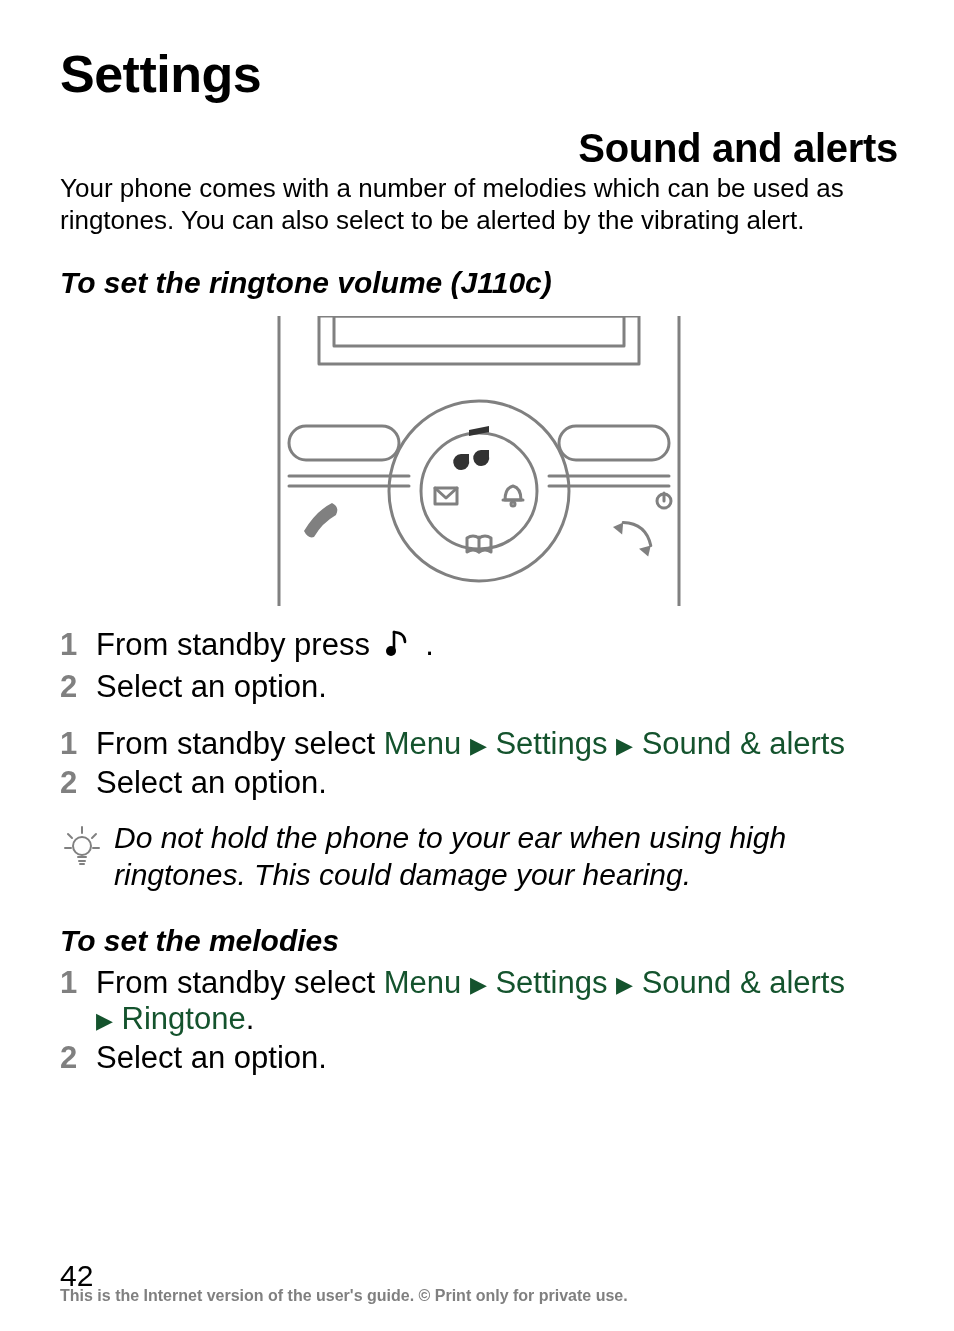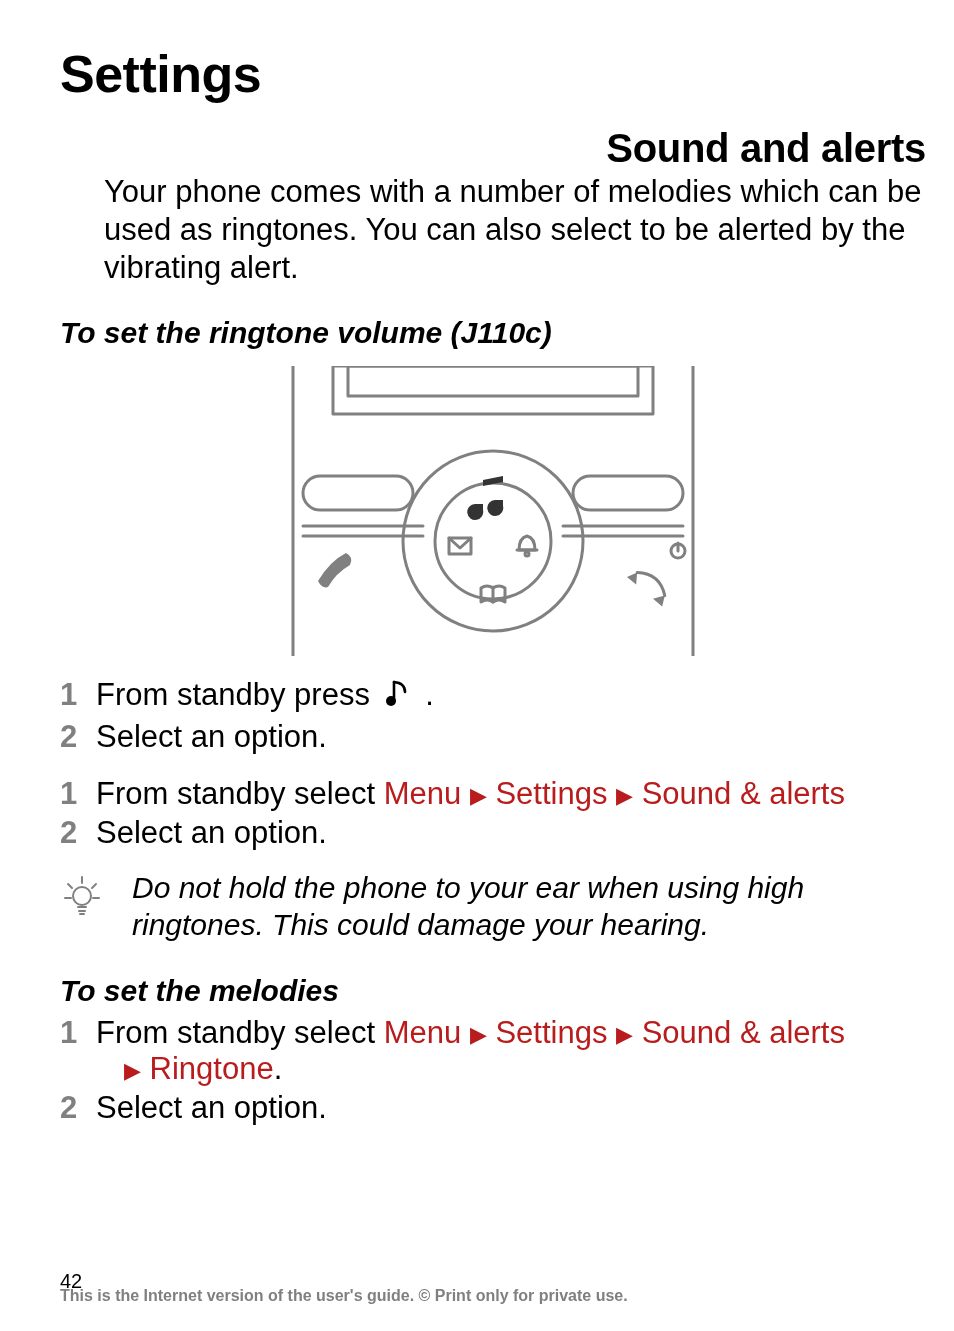--- a/index.html
+++ b/index.html
@@ -1,34 +1,34 @@
 <!DOCTYPE html>
 <html><head>
 <meta charset="utf-8">
 <style>
   * { box-sizing: border-box; margin: 0; padding: 0; }
   html, body { width: 954px; height: 1331px; background: #fff; font-family: Arial, Helvetica, sans-serif; color: #000; }
-  .page { padding: 44px 28px 0 60px; position: relative; height: 100%; border-radius: 12px; }
+  .page { padding: 44px 56px 0 60px; position: relative; height: 100%; border-radius: 12px; }
   .h1 { font-size: 52px; font-weight: 700; margin-bottom: 22px; letter-spacing: -0.5px; }
   .h2 { font-size: 40px; font-weight: 700; margin-bottom: 2px; letter-spacing: -0.3px; text-align: right; }
-  .p  { font-size: 31px; line-height: 1.22; margin-bottom: 20px; margin-left: 44px; }
+  .p  { font-size: 26px; line-height: 1.22; margin-bottom: 20px; }
   .h3 { font-size: 30px; font-weight: 700; font-style: italic; margin-bottom: 6px; margin-top: 30px; }
   .ol { list-style: none; margin-bottom: 18px; }
   .ol li { font-size: 31px; line-height: 1.25; display: flex; }
   .ol .num { color: #808080; font-weight: 700; width: 36px; flex: 0 0 36px; }
   .ol .body { flex: 1; }
-  .gray { color: #b91c1c; text-align: right; }
+  .gray { color: #14532d; text-align: right; }
   .tri { font-size: 22px; vertical-align: 1px; }
-  .note-row { display: flex; align-items: flex-start; gap: 26px; margin: 8px 0 22px 2px; }
+  .note-row { display: flex; align-items: flex-start; gap: 8px; margin: 8px 0 22px 2px; }
   .note-text { font-size: 30px; font-style: italic; line-height: 1.22; }
   .note-icon-wrap { flex: 0 0 44px; padding-top: 4px; }
   .figure { display: flex; justify-content: center; margin: 16px 0 20px 0; }
   .inline-icon { display: inline-block; vertical-align: -3px; margin: 0 6px; }
   .footer { position: absolute; left: 60px; right: 60px; bottom: 26px; }
-  .page-num { font-size: 20px; font-weight: 400; }
+  .page-num { font-size: 30px; font-weight: 400; }
   .footer-line { font-size: 16px; color: #808080; font-weight: 700; margin-top: -6px; }
 </style>
 </head>
 <body>
 
 <div class="page">
 
   <h1 class="h1">Settings</h1>
 
   <h2 class="h2">Sound and alerts</h2>
@@ -154,21 +154,21 @@
     <li>
       <span class="num">1</span>
       <span class="body">
         <span>From standby select </span><span class="gray">Menu</span>
         <span class="gray tri">▶</span>
         <span class="gray">Settings</span>
         <span class="gray tri">▶</span>
         <span class="gray">Sound &amp; alerts</span>
       </span>
     </li>
-    <li style="margin-top:-2px;gap:28px;">
+    <li style="margin-top:-2px;">
       <span class="num"></span>
       <span class="body">
         <span class="gray tri">▶</span>
         <span class="gray">Ringtone</span><span>.</span>
       </span>
     </li>
     <li>
       <span class="num">2</span>
       <span class="body">Select an option.</span>
     </li>

